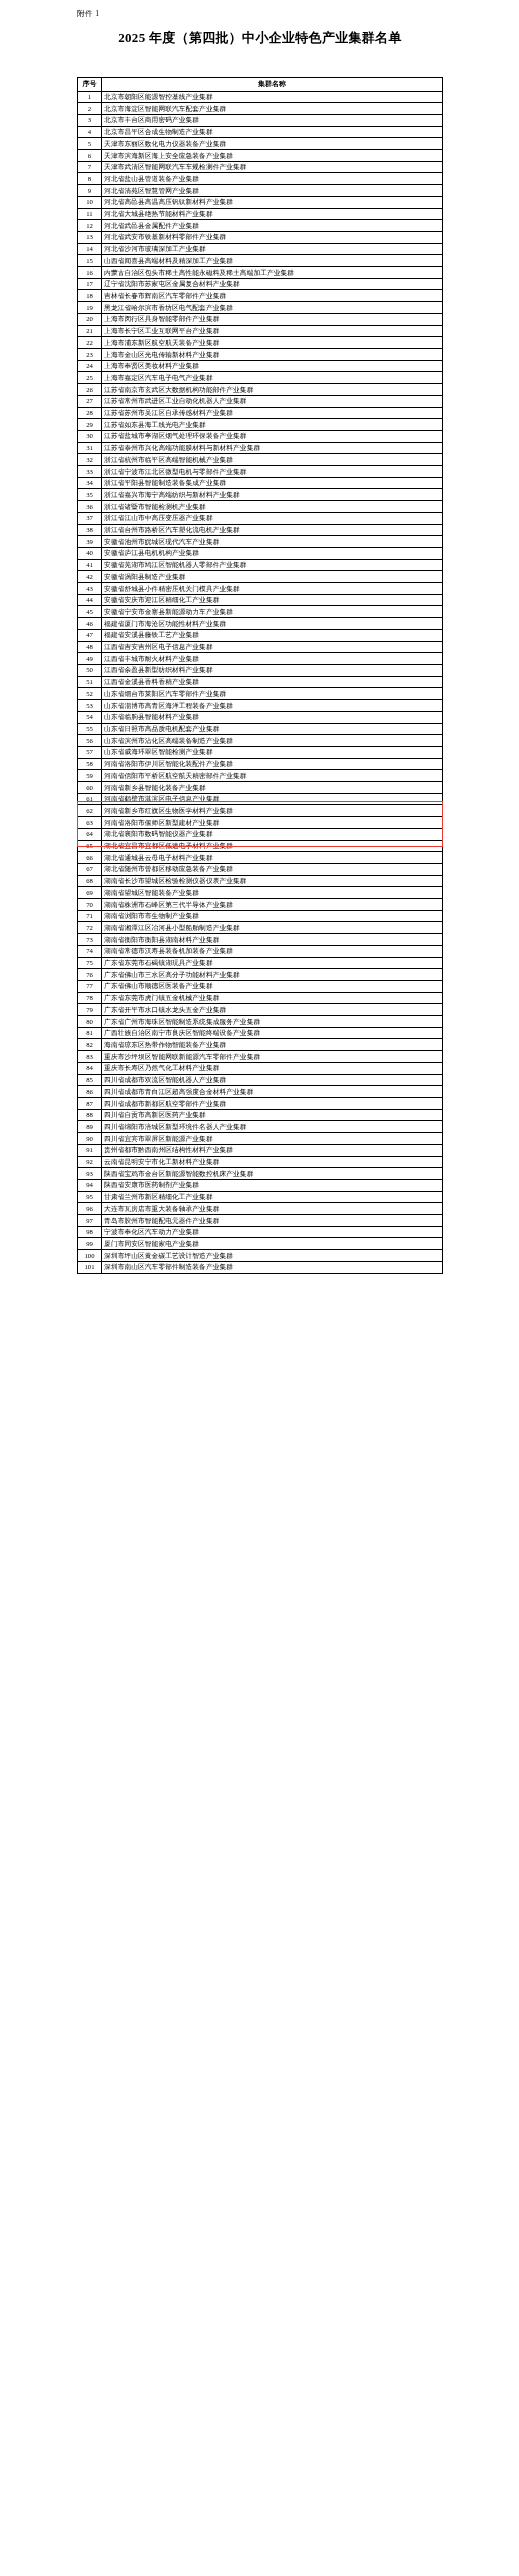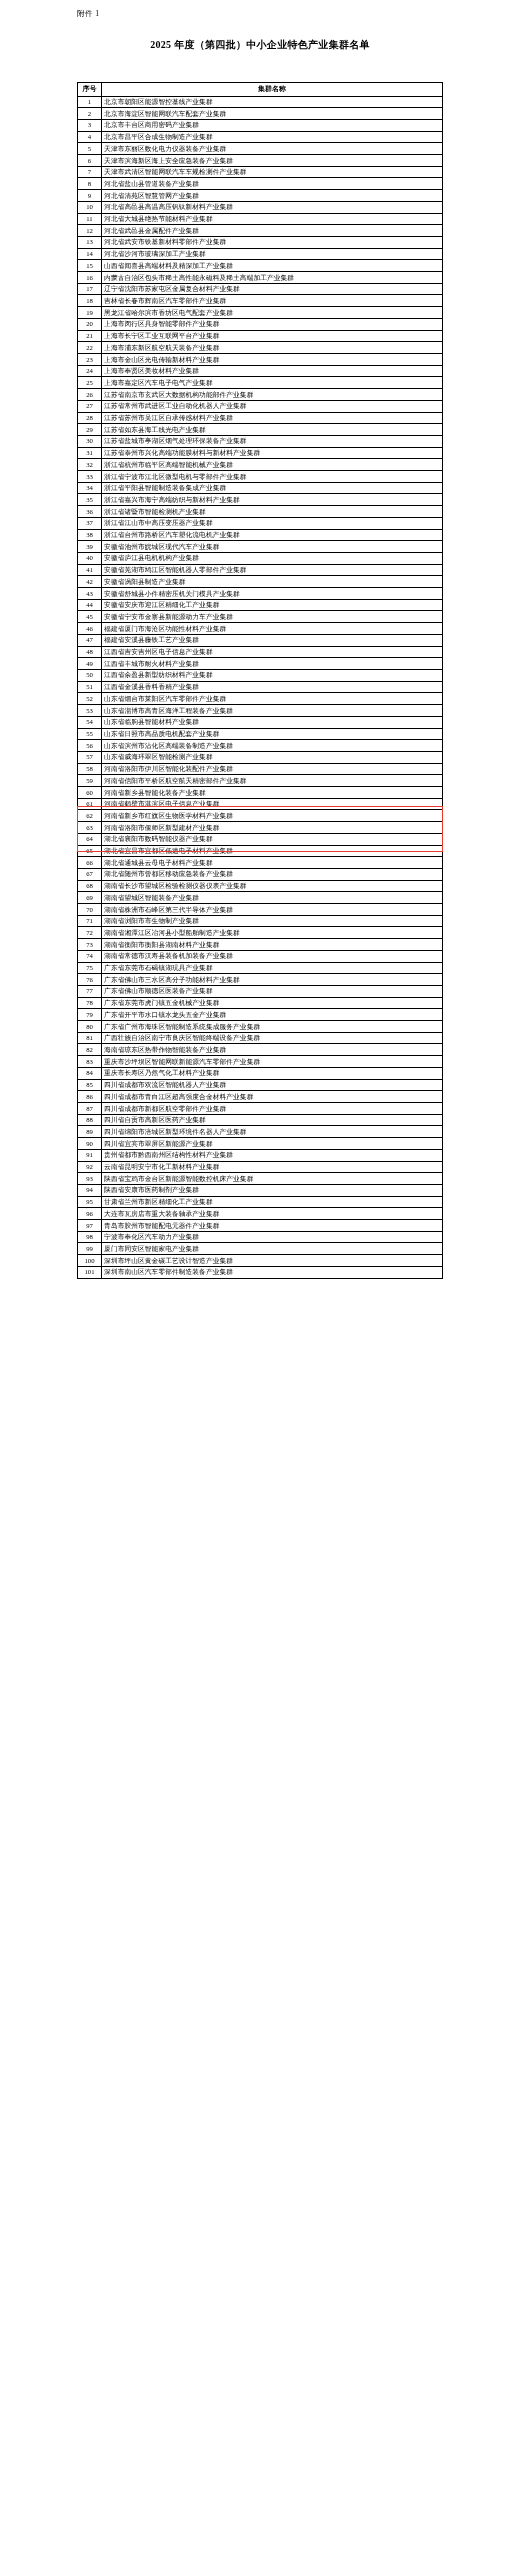--- a/index.html
+++ b/index.html
@@ -13,26 +13,26 @@
     color: #000000;
   }
   .page {
     width: 520px;
     box-sizing: border-box;
     padding: 9.3px 77px 20.6px 77px;
   }
   .attachment-label {
     font-size: 7.7px;
     font-family: "Liberation Serif", serif;
-    margin: 0 0 19px 0;
+    margin: 0 0 10px 0;
     letter-spacing: 0.3px;
   }
   .doc-title {
     text-align: center;
-    font-size: 10px;
+    font-size: 13px;
     font-weight: bold;
     letter-spacing: 0.3px;
     margin: 3.1px 0 5.2px 0;
   }
   table.list {
     border-collapse: collapse;
     width: 100%;
     table-layout: fixed;
   }
   table.list th, table.list td {

